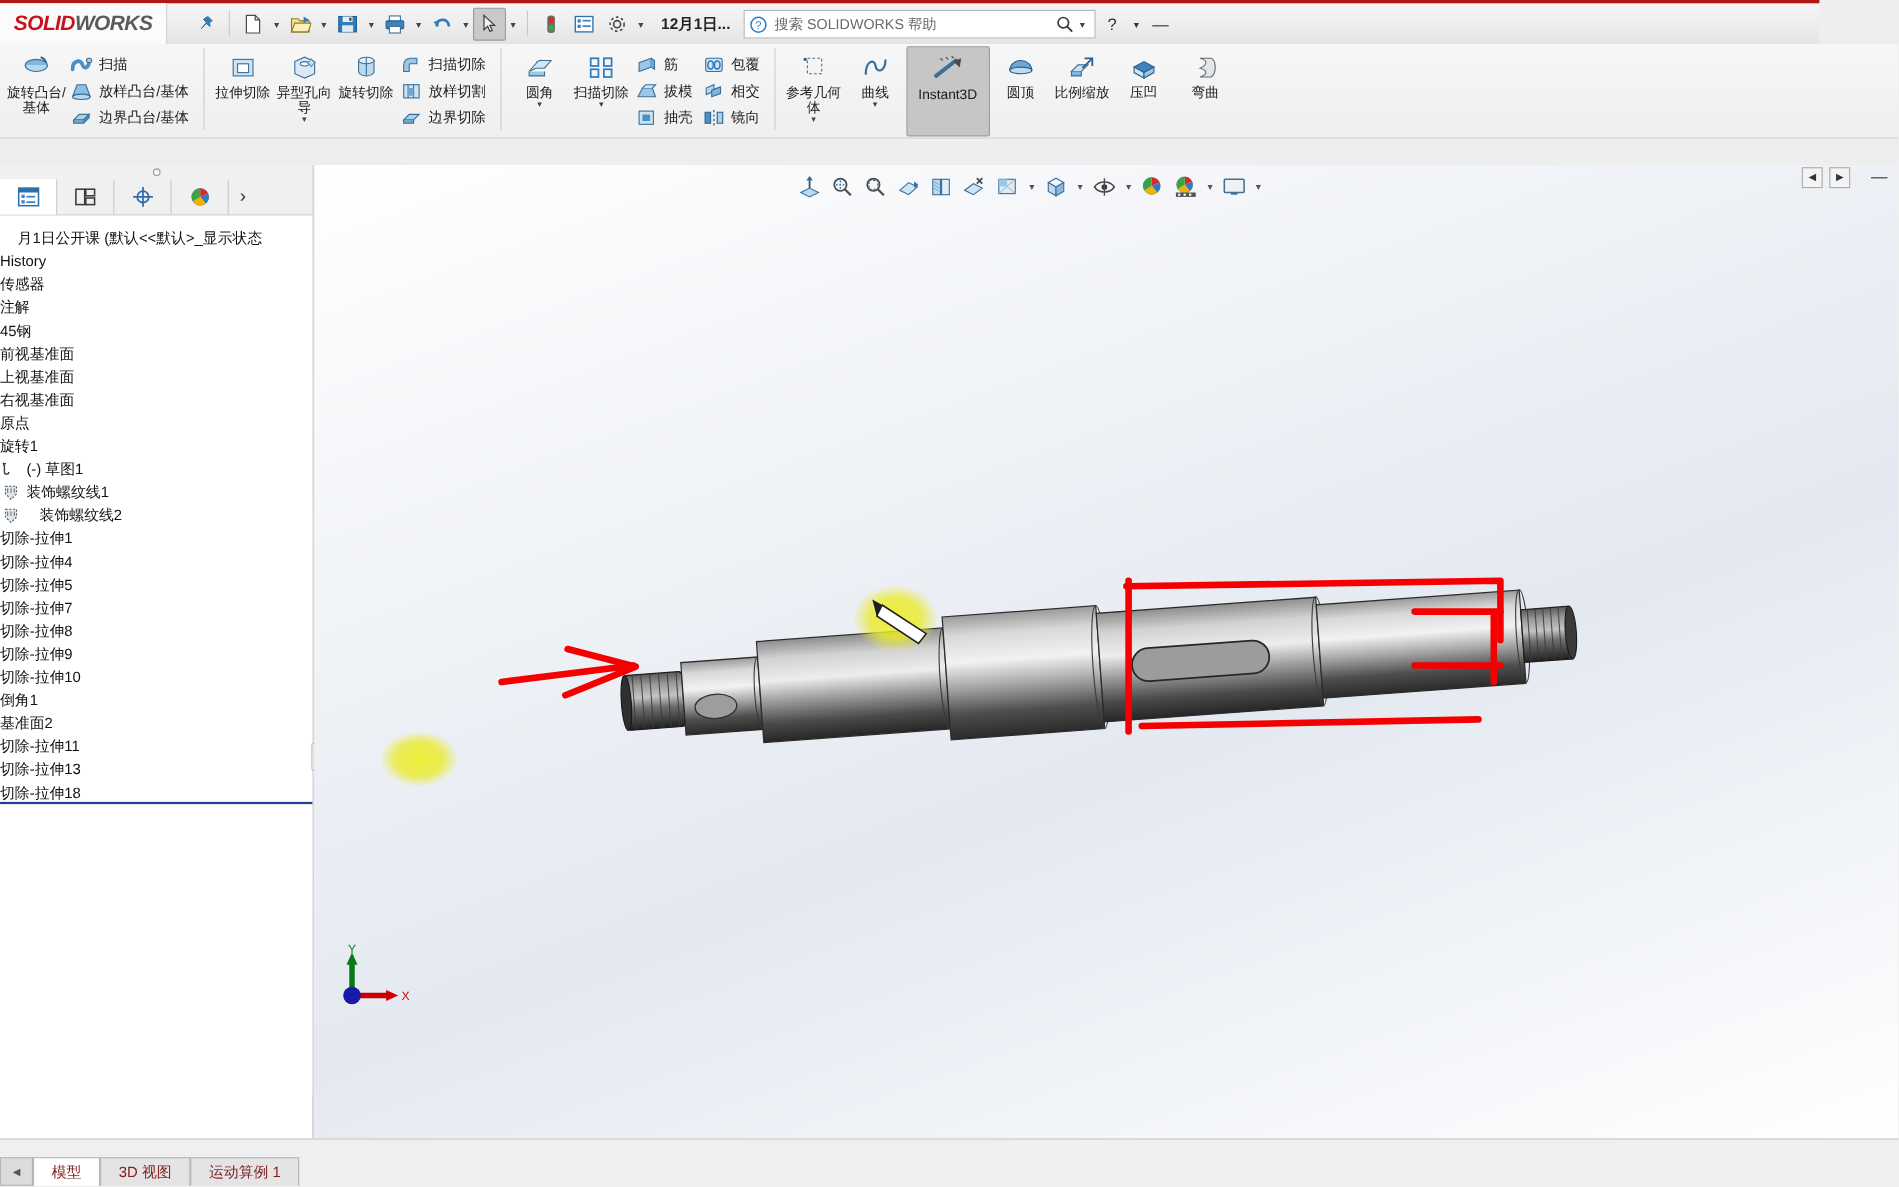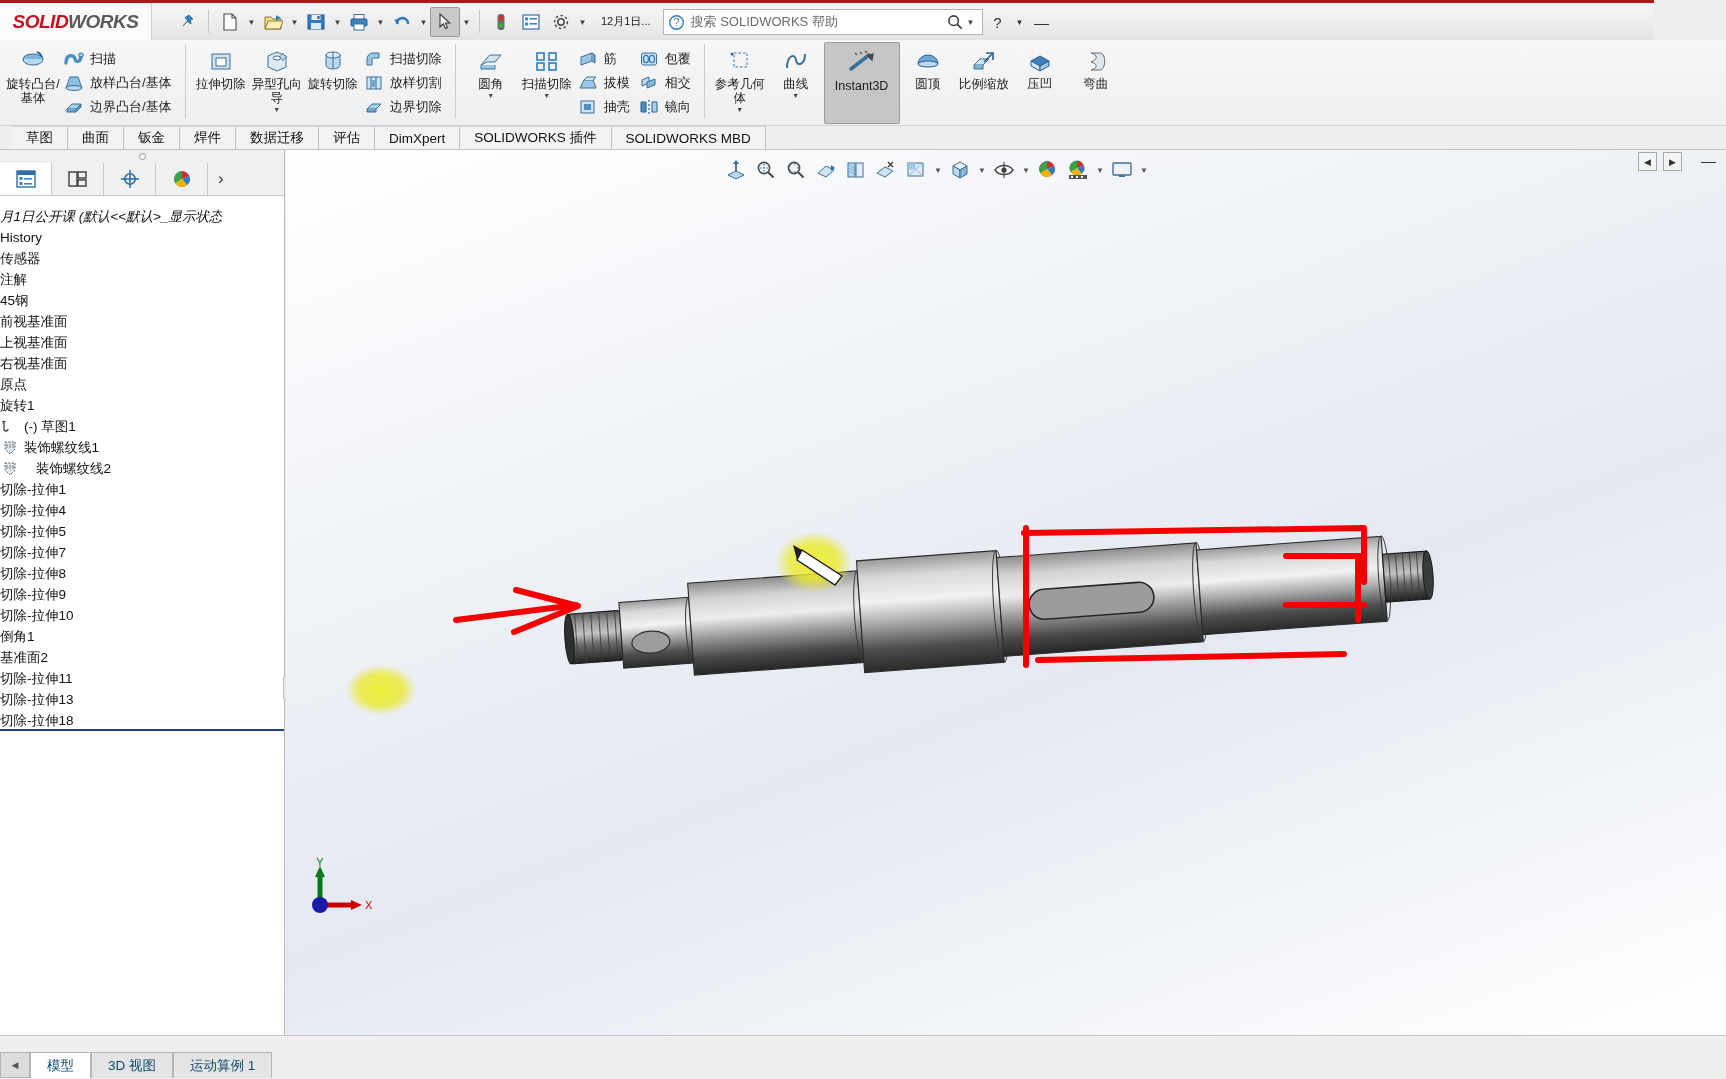--- a/index.html
+++ b/index.html
@@ -37,21 +37,21 @@
   .tb-sep { width: 1px; background: #c8c8c8; margin: 7px 6px; }
   .tbtn {
     width: 30px; height: 30px; display: flex; align-items: center; justify-content: center;
     margin-top: 4px; border: 1px solid transparent; border-radius: 2px;
   }
   .tbtn.pressed { background: #c9c9c9; border: 1px solid #9a9a9a; }
   .caret {
     width: 13px; height: 30px; margin-top: 4px; display: flex; align-items: center;
     justify-content: center; font-size: 8px; color: #444;
   }
-  .tb-date { font-size: 11px; color: #222; padding: 16px 12px; display: flex; align-items: center; white-space: nowrap; }
+  .tb-date { font-size: 14px; color: #222; padding: 16px 12px; display: flex; align-items: center; white-space: nowrap; font-weight: bold; }
   .helpsearch {
     display: flex; align-items: center; height: 26px; margin-top: 6px;
     background: #ffffff; border: 1px solid #b6b6b6; width: 320px; padding: 0 4px;
   }
   .helpsearch .ph { font-size: 13px; color: #6a6a6a; flex: 1; padding-left: 6px; white-space: nowrap; }
   .winbtns { display: flex; align-items: flex-start; margin-left: 4px; }
   .winbtn { width: 22px; height: 30px; display:flex; align-items:center; justify-content:center; font-size: 15px; color:#333; margin-top:4px; }
 
   
   .ribbon {
@@ -151,21 +151,21 @@
 
   
   .bottombar {
     position: absolute; left: 0; bottom: 0; width: 1726px; height: 44px;
     background: #efefef; border-top: 1px solid #c8c8c8;
   }
   .btabs { position:absolute; left:0; top:16px; height:26px; display:flex; align-items:stretch; }
   .btab-nav { width:30px; background:#dcdcdc; border:1px solid #b5b5b5; display:flex;align-items:center;justify-content:center;font-size:9px;color:#555;}
   .btab {
     display:flex; align-items:center; justify-content:center; padding:0 16px;
-    font-size:13.5px; color:#0c4a6e; border:1px solid #b5b5b5; border-bottom:none;
+    font-size:13.5px; color:#7f1d1d; border:1px solid #b5b5b5; border-bottom:none;
     background:#e4e4e4; cursor:default; white-space:nowrap;
   }
   .btab.sel { background:#ffffff; }
 </style>
 </head>
 <body>
 
 <div id="app">
 
   <div class="titlebar">
@@ -499,32 +499,20 @@
       </div>
       <div class="rbig">
         <svg width="28" height="26" viewBox="0 0 28 26">
             <path d="M9 4 C16 6, 16 10, 9 13 C16 15, 16 19, 9 21 L19 21 C24 18, 24 6, 19 4 Z" fill="#dfe7ee" stroke="#6a6a6a"></path>
           </svg>
         <div class="lbl">弯曲</div>
       </div>
     </div>
   </div>
 
-  <div class="cmdtabs">
-    <div class="sp"></div>
-    <div class="ctab">草图</div>
-    <div class="ctab">曲面</div>
-    <div class="ctab">钣金</div>
-    <div class="ctab">焊件</div>
-    <div class="ctab">数据迁移</div>
-    <div class="ctab">评估</div>
-    <div class="ctab">DimXpert</div>
-    <div class="ctab">SOLIDWORKS 插件</div>
-    <div class="ctab">SOLIDWORKS MBD</div>
-  </div>
 
   <div class="leftpanel">
     <div class="lp-grip">
         <div class="dot"></div>
       </div>
     <div class="lp-tabs">
       <div class="lptab sel">
         <svg width="22" height="20" viewBox="0 0 22 20">
             <rect x="2" y="2" width="18" height="16" fill="#fff" stroke="#2f6fa8" stroke-width="1.4"></rect>
             <rect x="2" y="2" width="18" height="4" fill="#2f6fa8"></rect>
@@ -555,21 +543,21 @@
             <path d="M11 10 L18 7 A7.5 7.5 0 0 1 16 16 Z" fill="#2f7cc0"></path>
             <path d="M11 10 L16 16 A7.5 7.5 0 0 1 4.5 14 Z" fill="#f0b400"></path>
             <path d="M11 10 L4.5 14 A7.5 7.5 0 0 1 11 2.5 Z" fill="#3ba344"></path>
           </svg>
       </div>
       <div class="lp-arrow">›</div>
     </div>
 
     <div class="tree">
 
-      <div class="trow" style="padding-left:0px;font-style:italic;">
+      <div class="trow" style="padding-left:16px;">
         <span class="tx" style="margin-left:0px;">月1日公开课  (默认&lt;&lt;默认&gt;_显示状态</span>
       </div>
       <div class="trow" style="padding-left:0px;">
         <span class="tx">History</span>
       </div>
       <div class="trow">
         <span class="tx">传感器</span>
       </div>
       <div class="trow">
         <span class="tx">注解</span>

